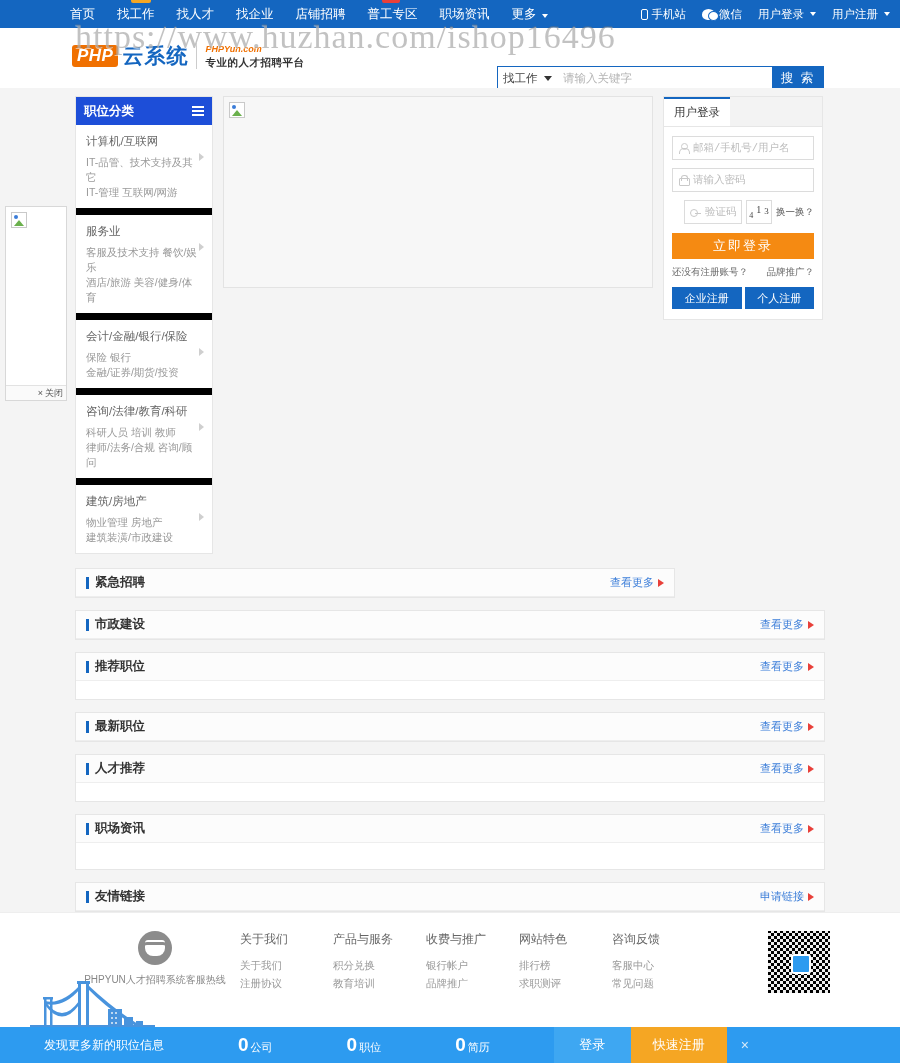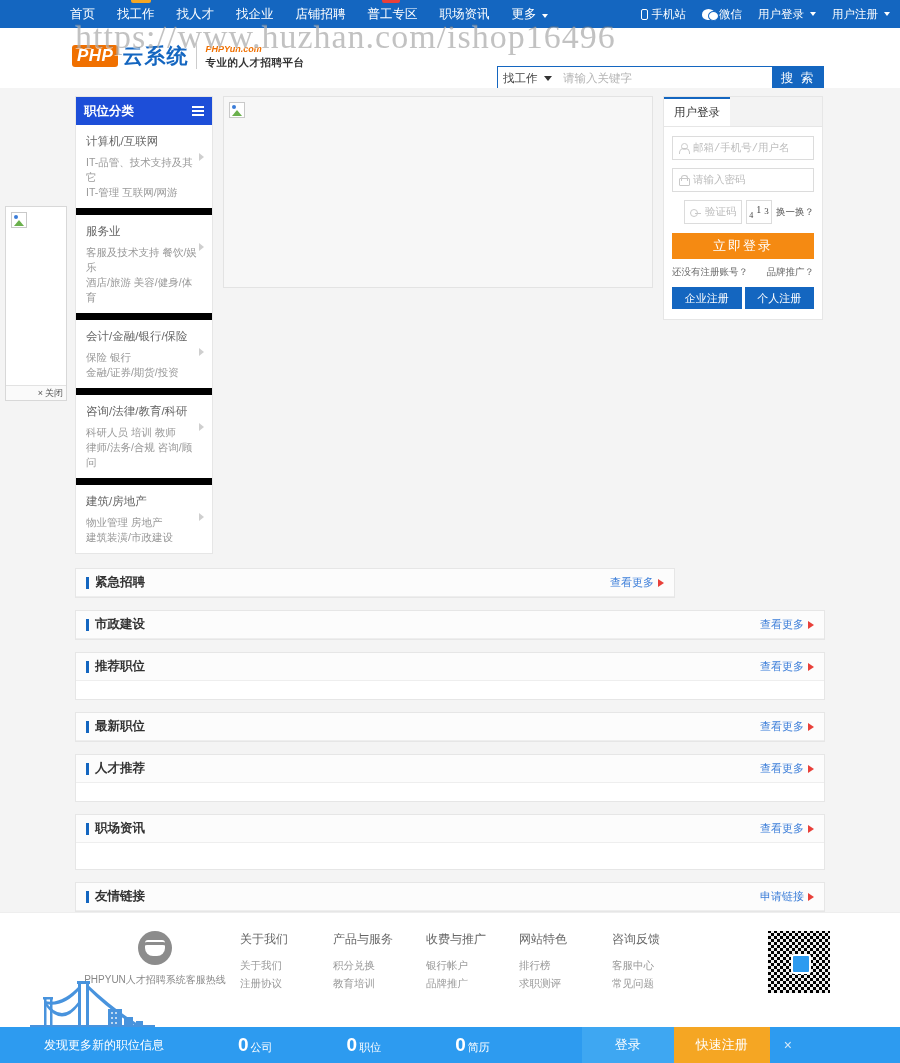--- a/index.html
+++ b/index.html
@@ -270,21 +270,21 @@
   
   .bottombar {
     position: absolute; left: 0; bottom: 0; width: 900px; height: 36px;
     background: #2d9bf0; display: flex; align-items: center; color: #fff; z-index: 40;
   }
   .bb-text { margin-left: 44px; font-size: 12px; }
   .bb-stat { margin-left: 74px; display: flex; align-items: baseline; }
   .bb-stat .num { font-size: 19px; font-weight: bold; }
   .bb-stat .lbl { font-size: 11px; margin-left: 2px; }
   .bb-login {
-    margin-left: 92px; width: 92px; height: 36px; background: #3ea7f2;
+    margin-left: 64px; width: 77px; height: 36px; background: #3ea7f2;
     display: flex; align-items: center; justify-content: center; font-size: 13px; cursor: pointer;
   }
   .bb-reg {
     width: 96px; height: 36px; background: #f5a623;
     display: flex; align-items: center; justify-content: center; font-size: 13px; cursor: pointer;
   }
   .bb-close { margin-left: 14px; font-size: 14px; color: #d6eaf8; cursor: pointer; }
 </style>
 </head>
 <body>

